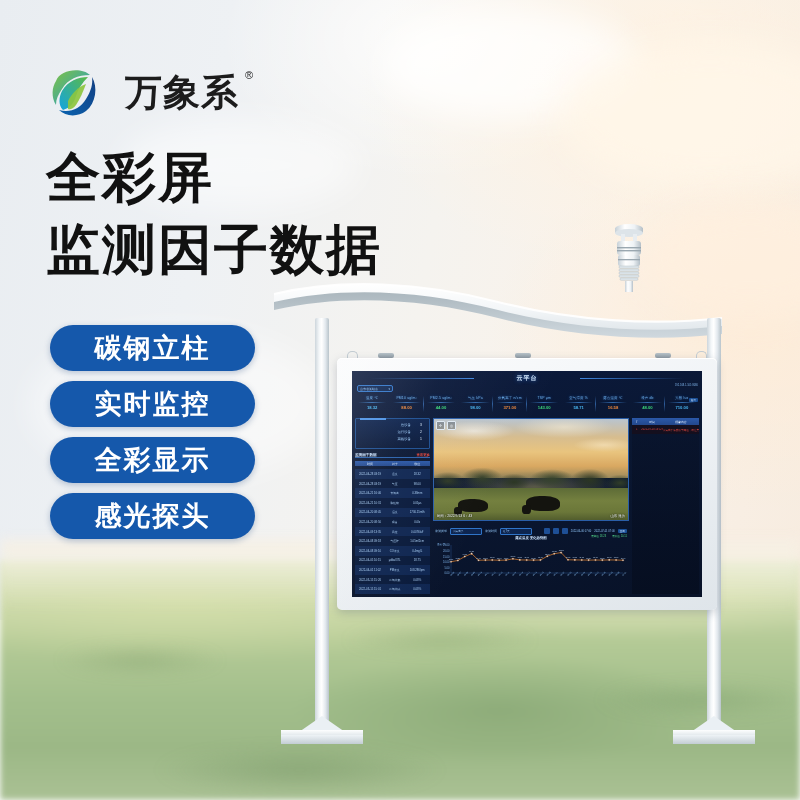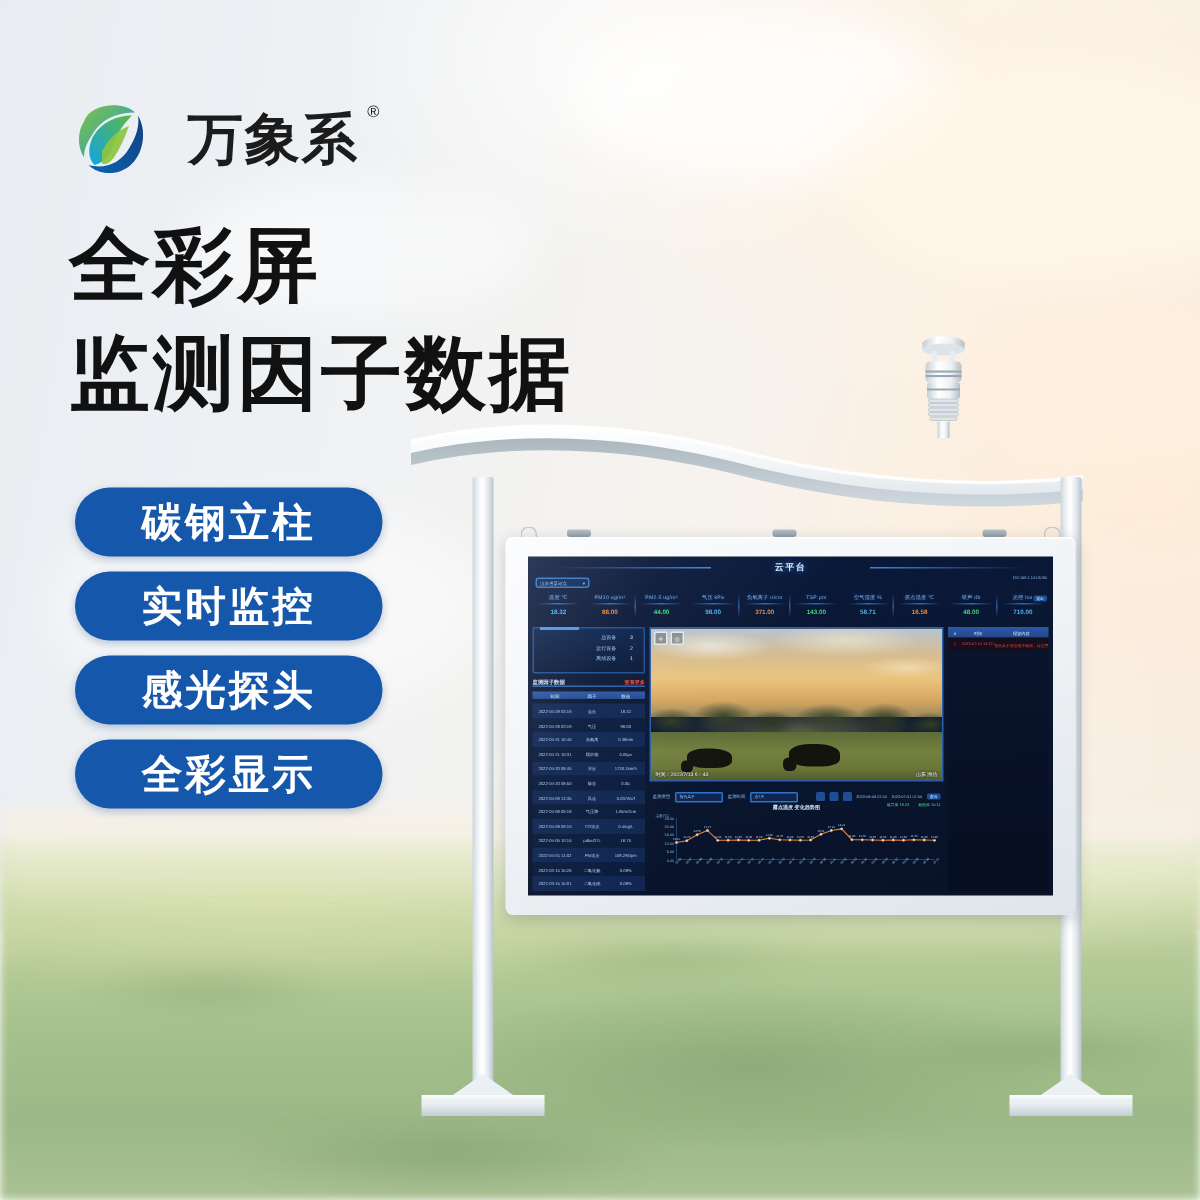--- a/index.html
+++ b/index.html
@@ -278,22 +278,22 @@
   </div>
 
   <div class="headline">
     <div class="h-l1">全彩屏</div>
     <div class="h-l2">监测因子数据</div>
   </div>
 
   <div class="badges">
     <div class="badge">碳钢立柱</div>
     <div class="badge">实时监控</div>
+    <div class="badge">全彩显示</div>
     <div class="badge">感光探头</div>
-    <div class="badge">全彩显示</div>
   </div>
 
   <div class="product">
 
     <div class="canopy">
       <svg width="452" height="62" viewBox="0 0 452 62">
         <defs>
           <linearGradient id="cTop" x1="0" y1="0" x2="0" y2="1">
             <stop offset="0" stop-color="#ffffff"></stop>
               <stop offset=".55" stop-color="#f3f6f8"></stop>

